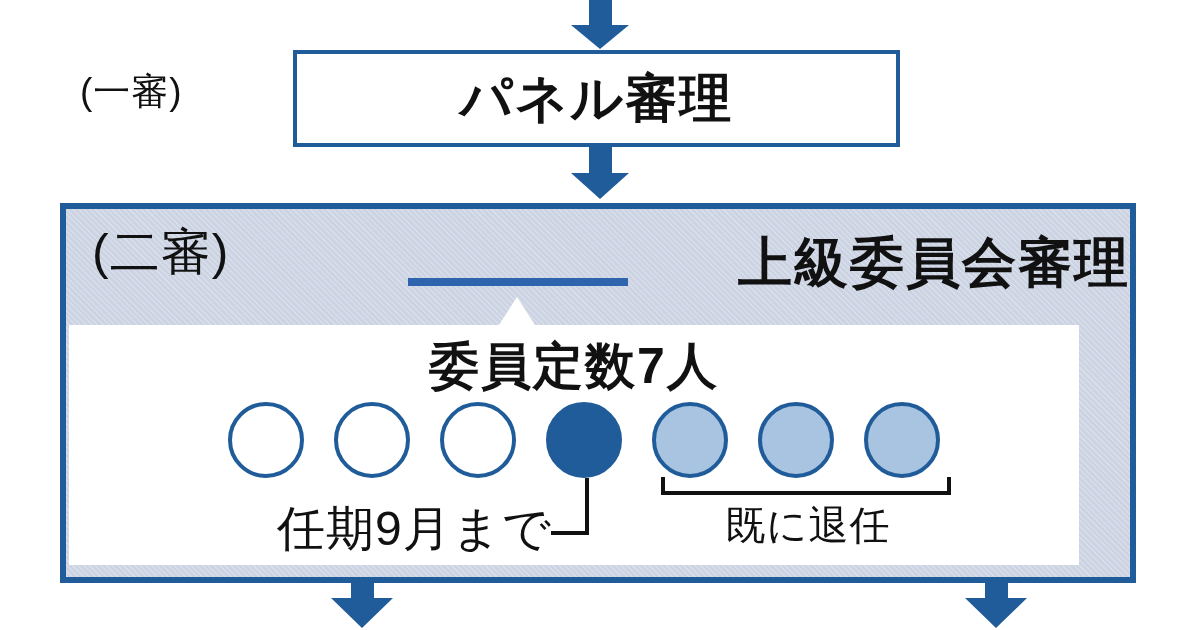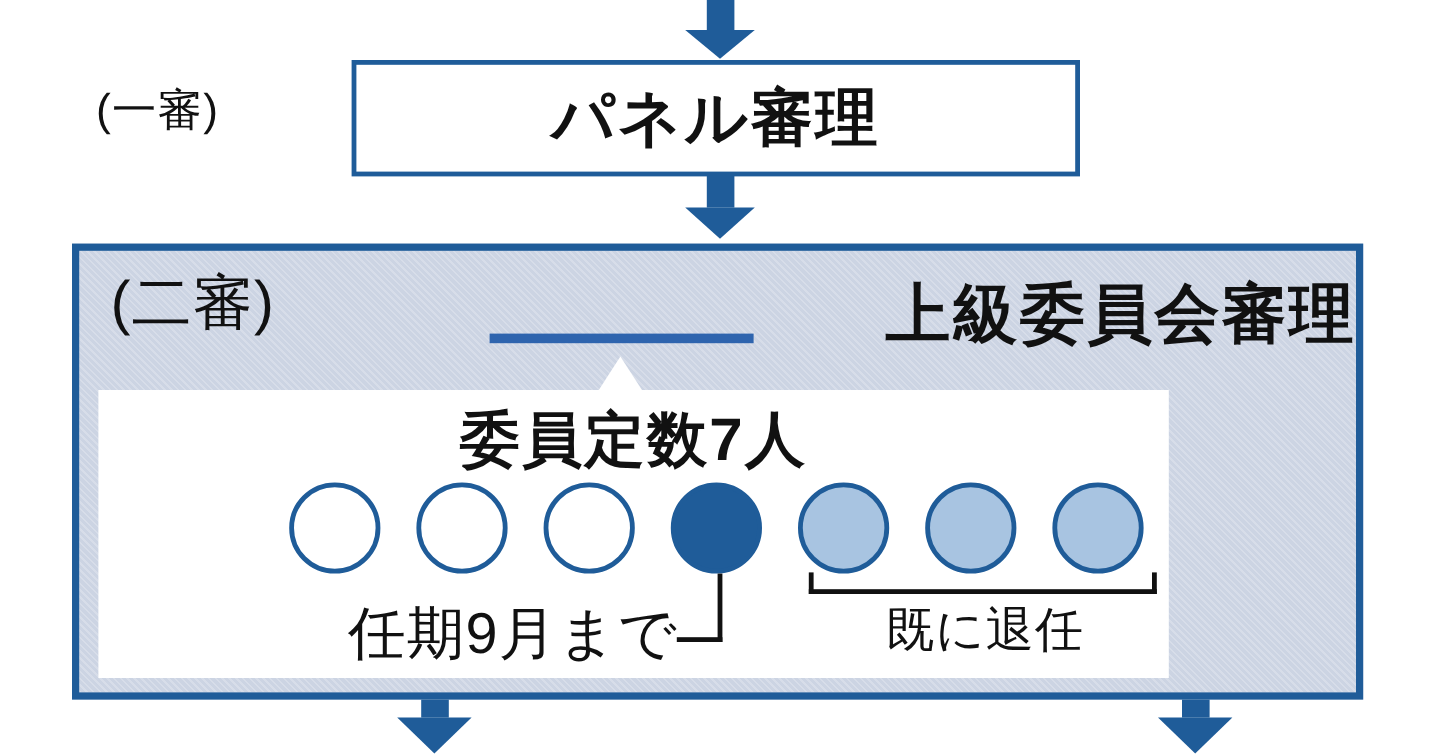--- a/index.html
+++ b/index.html
@@ -45,21 +45,21 @@
   .stage2-title{
     left:0; right:0; top:25px; text-align:right;
     font-size:54px; line-height:1.05; font-weight:700; letter-spacing:2px;
   }
   .title-underline{left:342px; top:69px; width:220px; height:8px; background:var(--underline);}
   .notch{
     left:433px; top:88px; width:0; height:0; border-style:solid;
     border-width:0 18px 28px 18px; border-color:transparent; border-bottom-color:#ffffff;
   }
   
-  .panel{left:16px; top:116px; width:879px; height:240px; background:#ffffff;padding-left:13px;}
+  .panel{left:3px; top:116px; width:1010px; height:240px; background:#ffffff;}
   .committee-title{
     left:0; right:0; top:15px; text-align:center;
     font-size:50px; font-weight:700; letter-spacing:2px; line-height:1.05;
   }
   .seat-row{left:159px; top:77px; display:flex; gap:30px;}
   .seat{width:68px; height:68px; border-radius:50%; border:4px solid var(--dark); background:#ffffff;}
   .seat.serving{background:var(--dark);}
   .seat.retired{background:var(--retired);}
   
   .conn-v{left:516px; top:153px; width:4px; height:57px; background:var(--ink);}

